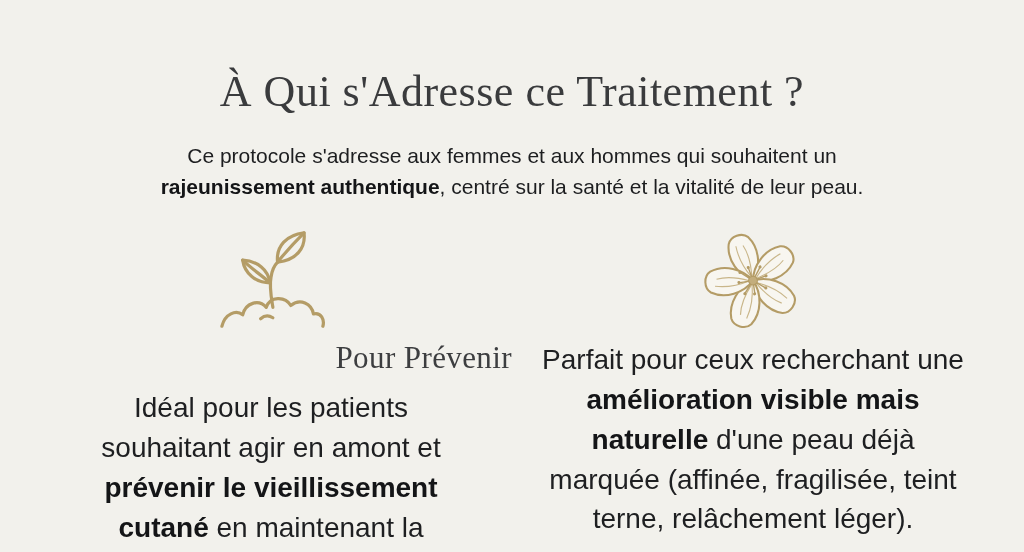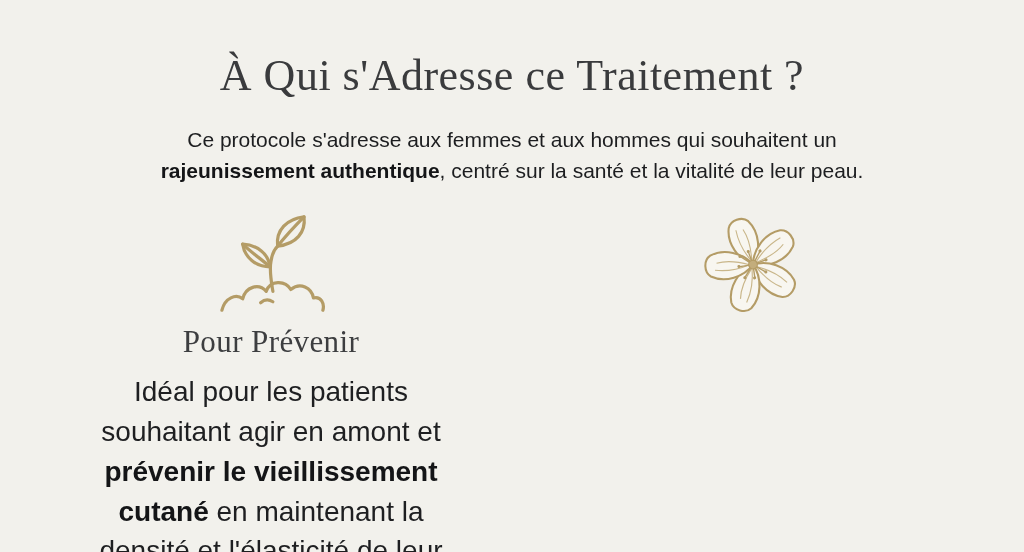--- a/index.html
+++ b/index.html
@@ -8,21 +8,21 @@
     height: 552px;
     background: #f2f1ec;
     font-family: "Liberation Sans", sans-serif;
     color: #1e1f21;
     overflow: hidden;
   }
   .section {
     width: 1024px;
     height: 552px;
     box-sizing: border-box;
-    padding-top: 48px;
+    padding-top: 64px;
     text-align: center;
   }
   .title {
     font-family: "Liberation Serif", serif;
     font-weight: 400;
     font-size: 44px;
     line-height: 1.25;
     letter-spacing: 0.5px;
     color: #3a3b3d;
     margin: 0 0 22px 0;
@@ -49,20 +49,21 @@
     justify-content: center;
     margin-bottom: 10px;
   }
   .col-heading {
     font-family: "Liberation Serif", serif;
     font-weight: 400;
     font-size: 31px;
     letter-spacing: 0.4px;
     color: #3d3e40;
     margin: 4px 0 12px 0;
+    text-align: right;
   }
   .col-text {
     font-size: 28px;
     line-height: 1.42;
     color: #1e1f21;
     margin: 0 auto;
   }
   .col-text.prevent { max-width: 382px; }
   .col-text.improve { max-width: 422px; }
 </style>
@@ -133,16 +134,17 @@
                 <circle cx="71" cy="76" r="1.8"></circle>
               <circle cx="56.5" cy="78" r="1.8"></circle>
                 <circle cx="46" cy="74" r="1.8"></circle>
               <circle cx="44" cy="59.5" r="1.8"></circle>
                 <circle cx="49" cy="49" r="1.8"></circle>
             </g>
             <circle cx="60" cy="63" r="5" fill="#c3ad7c" stroke="#b49c66" stroke-width="1.4"></circle>
           </g>
         </svg>
       </div>
+      <p class="col-text improve"><span>Parfait pour ceux recherchant une </span><b>amélioration visible mais naturelle</b><span> d'une peau déjà marquée (affinée, fragilisée, teint terne, relâchement léger).</span></p>
     </div>
 
   </div>
 </div>
 
 </body></html>

